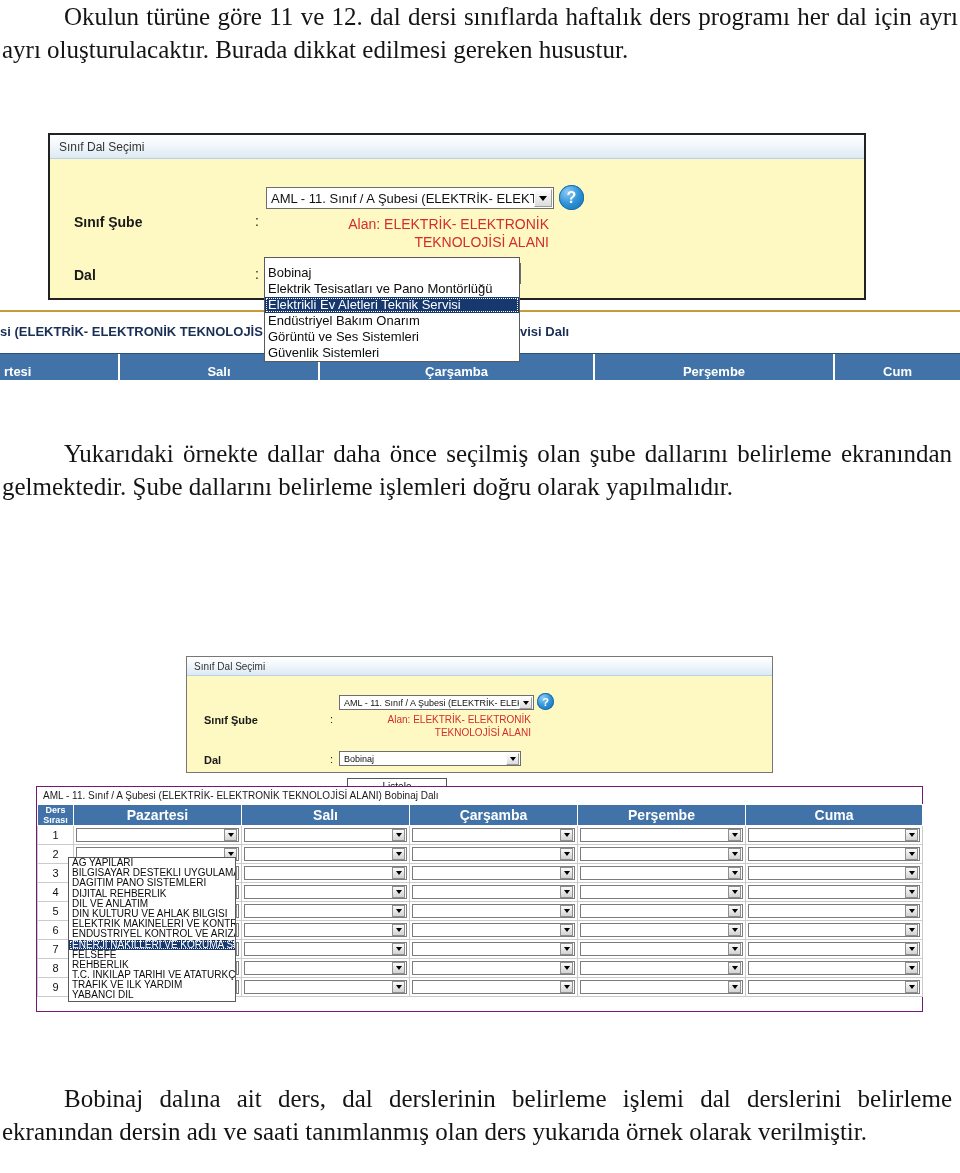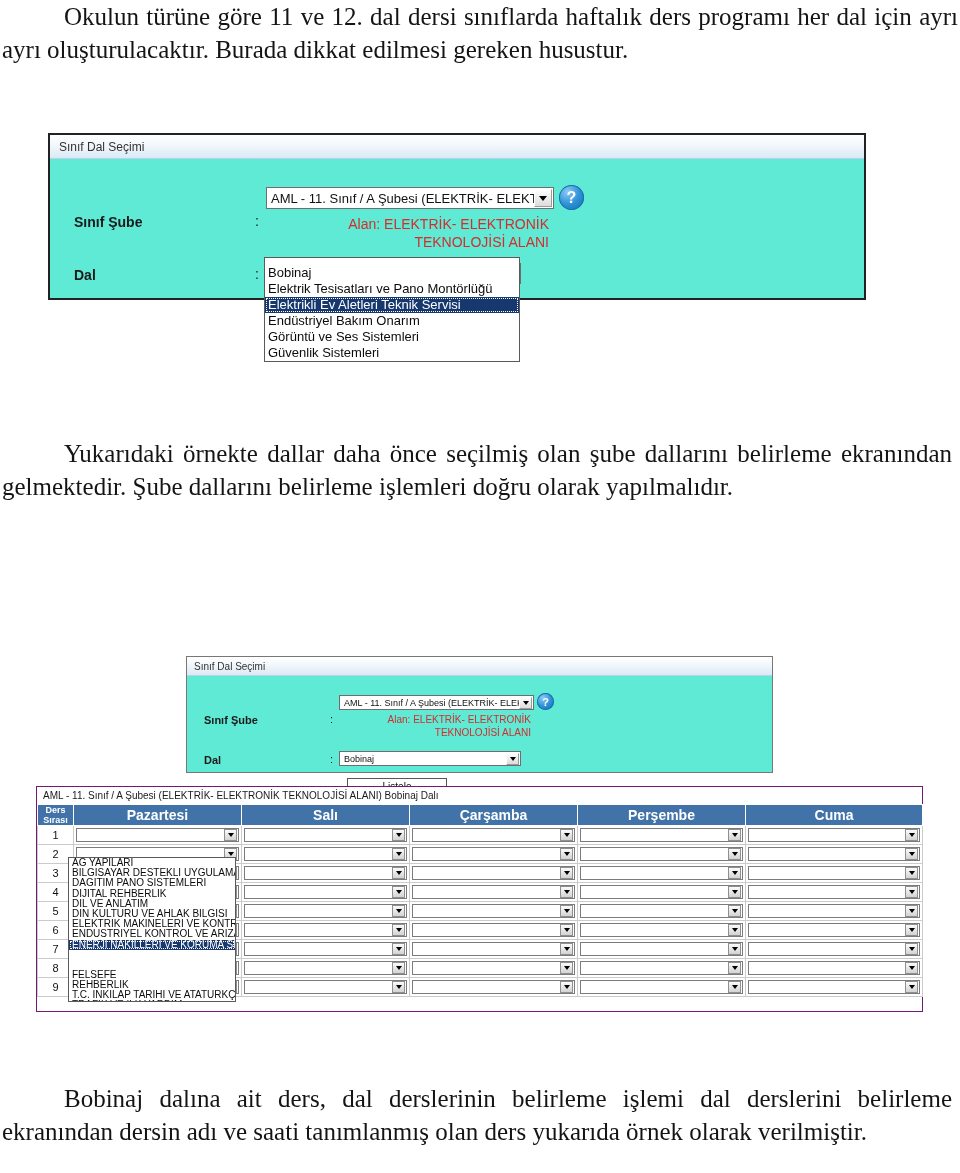--- a/index.html
+++ b/index.html
@@ -30,21 +30,21 @@
 
   #para-top   { left: 2px;  top: 0px;    width: 956px; }
   #para-mid   { left: 2px;  top: 437px;  width: 950px; }
   #para-bot   { left: 2px;  top: 1082px; width: 950px; }
 
   
   .shot { position: absolute; }
 
   .panel {
     position: absolute;
-    background: #5eead4;
+    background: #fef9c3;
     border: 2px solid #222;
     box-sizing: border-box;
   }
   .panel-title {
     height: 24px;
     background: linear-gradient(to bottom, #ffffff 0%, #f2f7fb 45%, #dce9f5 100%);
     border-bottom: 1px solid #b9d2e8;
     font-family: "Liberation Sans", sans-serif;
     font-size: 12px;
     color: #333;
@@ -274,20 +274,33 @@
     background: #2b4f7d;
   }
 </style>
 </head>
 <body>
 
 <div class="prose" id="para-top"><span class="ind"></span><span>Okulun türüne göre 11 ve 12. dal dersi sınıflarda haftalık ders programı her dal için ayrı ayrı oluşturulacaktır. Burada dikkat edilmesi gereken husustur.</span></div>
 
 <div class="shot" id="shot-one" style="left:0; top:120px; width:960px; height:300px;">
 
+  <div class="strip" style="left:0; top:190px; width:960px; height:80px;">
+    <div class="rule" style="top:0;"></div>
+    <div class="caption" style="left:0; top:14px;">si (ELEKTRİK- ELEKTRONİK TEKNOLOJİS</div>
+    <div class="caption" style="left:520px; top:14px;">visi Dalı</div>
+    <div class="topline" style="top:43px;"></div>
+    <div class="hdrbar" style="left:0; top:44px; width:960px; height:26px;">
+      <div class="hcell" style="width:120px; justify-content:flex-start; padding-left:4px;">rtesi</div>
+      <div class="hcell" style="width:200px;">Salı</div>
+      <div class="hcell" style="width:275px;">Çarşamba</div>
+      <div class="hcell" style="width:240px;">Perşembe</div>
+      <div class="hcell" style="width:125px; border-right:none;">Cum</div>
+    </div>
+  </div>
 
   <div class="panel" style="left:48px; top:13px; width:818px; height:167px;">
     <div class="panel-title">Sınıf Dal Seçimi</div>
     <div class="panel-body" style="height:139px;">
 
       <div class="fld-label" style="left:24px; top:55px; font-size:14px;">Sınıf Şube</div>
       <div class="colon" style="left:205px; top:54px; font-size:14px;">:</div>
 
       <div class="combo" style="left:216px; top:28px; width:288px; height:22px; font-size:13px;">
         <span class="txt">AML - 11. Sınıf / A Şubesi (ELEKTRİK- ELEKTRON</span>
@@ -774,21 +787,21 @@
   <div class="dd-list" style="left:68px; top:207px; width:168px; height:145px; font-size:10px;">
       <div class="opt" style="height: 10.2px; line-height: 10.2px;">AĞ YAPILARI</div>
       <div class="opt" style="height: 10.2px; line-height: 10.2px;">BİLGİSAYAR DESTEKLİ UYGULAMALAR</div>
       <div class="opt" style="height: 10.2px; line-height: 10.2px;">DAĞITIM PANO SİSTEMLERİ</div>
       <div class="opt" style="height: 10.2px; line-height: 10.2px;">DİJİTAL REHBERLİK</div>
       <div class="opt" style="height: 10.2px; line-height: 10.2px;">DİL VE ANLATIM</div>
       <div class="opt" style="height: 10.2px; line-height: 10.2px;">DİN KÜLTÜRÜ VE AHLÂK BİLGİSİ</div>
       <div class="opt" style="height: 10.2px; line-height: 10.2px;">ELEKTRİK MAKİNELERİ VE KONTROL</div>
       <div class="opt" style="height: 10.2px; line-height: 10.2px;">ENDÜSTRİYEL KONTROL VE ARIZA ANALİ</div>
       <div class="opt sel" style="height: 10.2px; line-height: 10.2px;">ENERJİ NAKİLLERİ VE KORUMA SİSTEML</div>
-      <div class="opt" style="height: 10.2px; line-height: 10.2px; margin-top: 20px;">FELSEFE</div>
+      <div class="opt" style="height: 10.2px; line-height: 10.2px;">FELSEFE</div>
       <div class="opt" style="height: 10.2px; line-height: 10.2px;">REHBERLİK</div>
       <div class="opt" style="height: 10.2px; line-height: 10.2px;">T.C. İNKILÂP TARİHİ VE ATATÜRKÇÜLÜK</div>
       <div class="opt" style="height: 10.2px; line-height: 10.2px;">TRAFİK VE İLK YARDIM</div>
       <div class="opt" style="height: 10.2px; line-height: 10.2px;">YABANCI DİL</div>
     </div>
 </div>
 
 <div class="prose" id="para-bot"><span class="ind"></span><span>Bobinaj dalına ait ders, dal derslerinin belirleme işlemi dal derslerini belirleme ekranından dersin adı ve saati tanımlanmış olan ders yukarıda örnek olarak verilmiştir.</span></div>
 
 </body></html>

